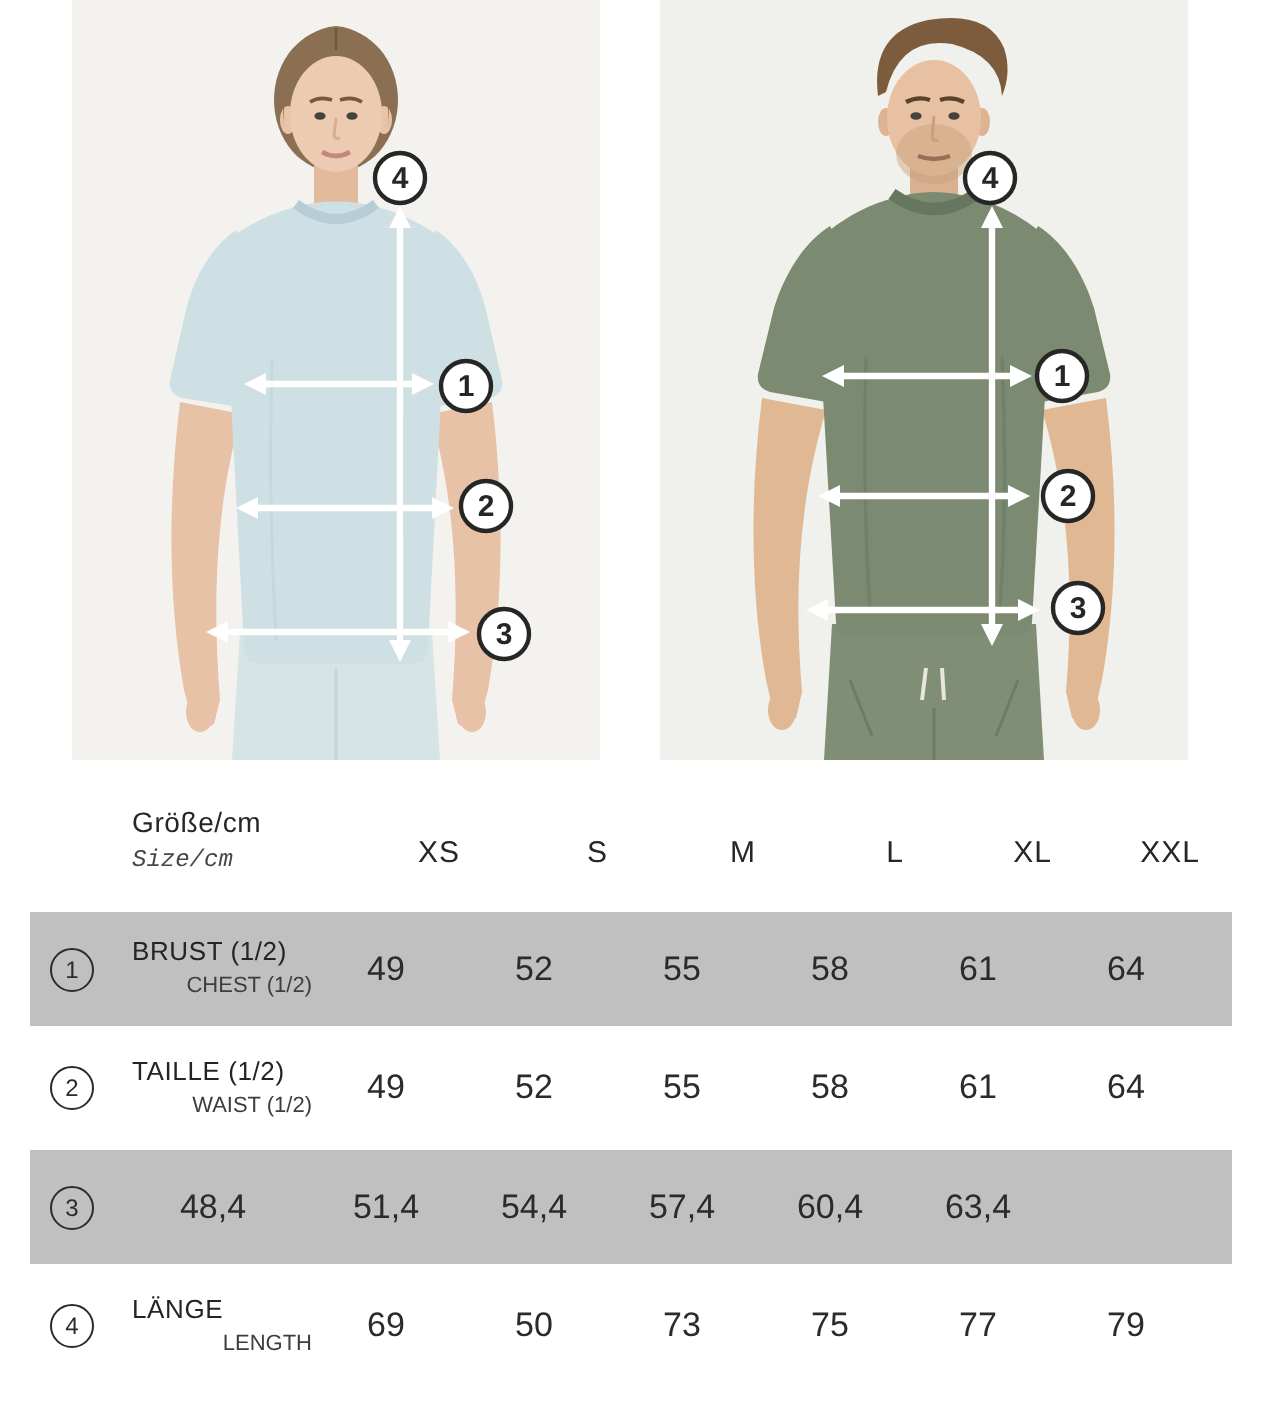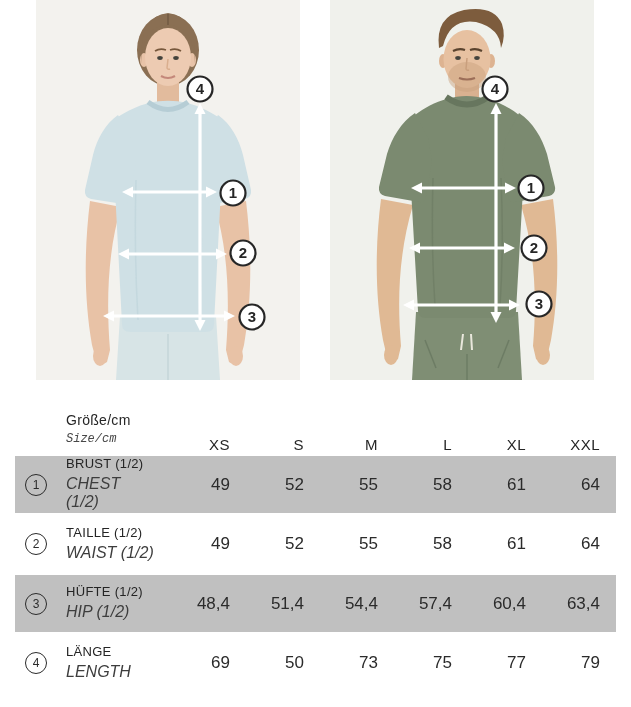--- a/index.html
+++ b/index.html
@@ -9,40 +9,40 @@
   }
   
   .photos{display:flex;gap:30px;padding:0 37px 0 36px;height:380px;}
   .photo{width:264px;height:380px;}
   .photo svg{display:block;}
 
   
   .size-table{margin:22px 15px 0 15px;width:601px;}
   .thead{
     display:grid;grid-template-columns:42px 99px repeat(6,74px);
-    align-items:end;height:54px;padding-bottom:0;box-sizing:border-box;
+    align-items:end;height:54px;padding-bottom:18px;box-sizing:border-box;
   }
   .title-cell{padding-left:9px;align-self:center;}
   .title-de{font-size:14px;letter-spacing:.3px;color:#262626;}
   .title-en{font-size:12px;font-style:italic;color:#474747;margin-top:4px;font-family:Liberation Mono, monospace;}
   .size-head{text-align:right;font-size:15px;letter-spacing:.5px;padding-bottom:3px;color:#262626;}
   .trow{
     display:grid;grid-template-columns:42px 99px repeat(6,74px);
     align-items:center;box-sizing:border-box;
   }
   .trow.shaded{background:#c0c0c0;height:57px;}
   .trow.plain{height:62px;}
   .row-circle{
     width:22px;height:22px;box-sizing:border-box;border:1.5px solid #2b2b2b;border-radius:50%;
     display:flex;align-items:center;justify-content:center;font-size:12px;margin-left:10px;color:#2b2b2b;
   }
   .mlabel{padding-left:9px;line-height:1.15;}
   .label-de{font-size:13px;letter-spacing:.3px;color:#242424;}
-  .label-en{font-size:16px;font-style:italic;margin-top:3px;color:#3d3d3d;}
-  .tval{text-align:right;font-size:17px;color:#2b2b2b;}
+  .label-en{font-size:11px;margin-top:3px;color:#3d3d3d;text-align:right;}
+  .tval{text-align:center;font-size:17px;color:#2b2b2b;}
   text{font-family:"Liberation Sans",sans-serif;}
 </style>
 </head>
 <body>
 
 <div class="page">
 
   <div class="photos">
 
     <div class="photo">
@@ -237,24 +237,20 @@
       <div class="tval">49</div>
       <div class="tval">52</div>
       <div class="tval">55</div>
       <div class="tval">58</div>
       <div class="tval">61</div>
       <div class="tval">64</div>
     </div>
 
     <div class="trow shaded">
       <div class="row-circle">3</div>
-      <div class="mlabel">
-        <div class="label-de">HÜFTE (1/2)</div>
-        <div class="label-en">HIP (1/2)</div>
-      </div>
       <div class="tval">48,4</div>
       <div class="tval">51,4</div>
       <div class="tval">54,4</div>
       <div class="tval">57,4</div>
       <div class="tval">60,4</div>
       <div class="tval">63,4</div>
     </div>
 
     <div class="trow plain">
       <div class="row-circle">4</div>

